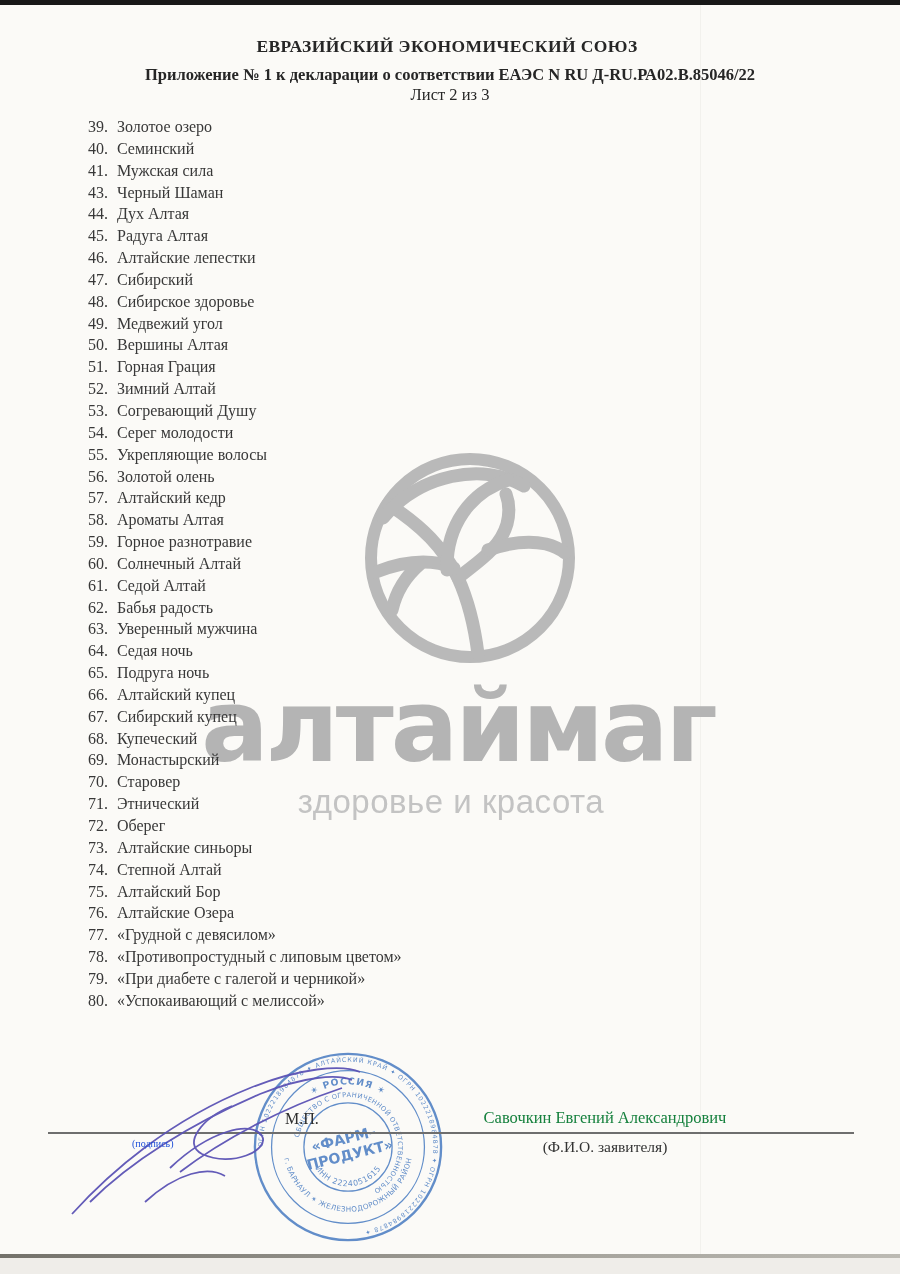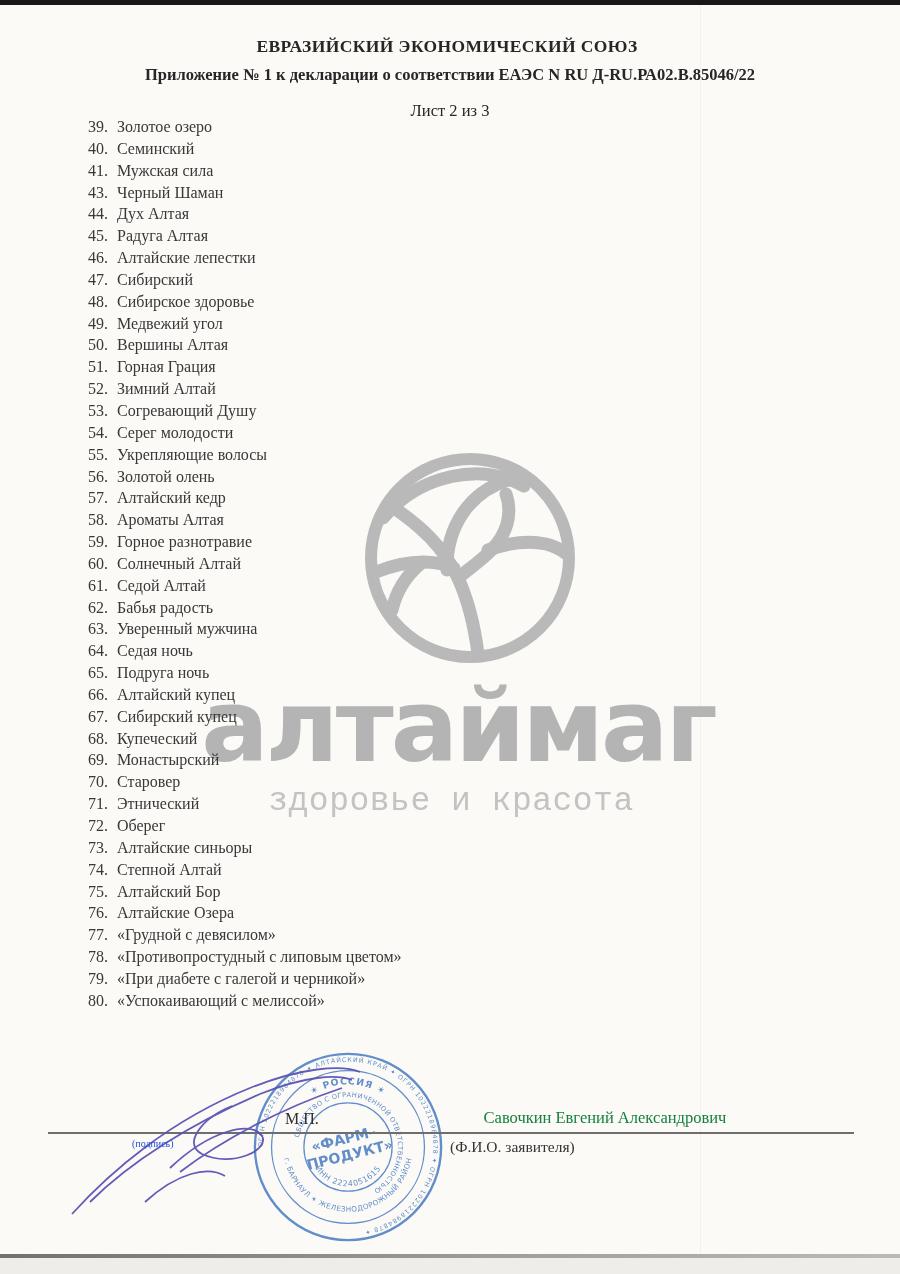--- a/index.html
+++ b/index.html
@@ -13,44 +13,44 @@
     background:#fbfaf7;overflow:hidden;color:#333;
   }
   .edge-top{position:absolute;top:0;left:0;width:900px;height:5px;background:#181818;}
   .edge-bottom-line{position:absolute;top:1254px;left:0;width:900px;height:4px;
     background:linear-gradient(to right,#73716a,#a3a19a 60%,#bcbab3);}
   .edge-bottom-pad{position:absolute;top:1258px;left:0;width:900px;height:16px;background:#efede9;}
   .fold-line{position:absolute;top:5px;left:700px;width:1px;height:1249px;background:rgba(80,70,60,.05);}
 
   .header{position:absolute;top:36px;left:0;width:900px;text-align:center;z-index:3;}
   .header .h1{font-size:17.5px;font-weight:bold;color:#262626;letter-spacing:.4px;margin:0 6px 8px 0;}
-  .header .h2{font-size:16.5px;font-weight:bold;color:#262626;margin:0 0 16px 0;}
+  .header .h2{font-size:16.5px;font-weight:bold;color:#262626;margin:0 0 0 0;}
   .header .h3{font-size:16.5px;font-weight:normal;color:#262626;margin:0;}
 
   .list{position:absolute;top:116px;left:88px;width:560px;z-index:3;}
   .list .row{font-size:16px;line-height:21.85px;color:#383838;white-space:nowrap;}
   .list .num{display:inline-block;width:29px;}
   .wm-logo{position:absolute;top:444px;left:350px;}
   .wm-brand{
     position:absolute;top:668px;left:128px;width:660px;text-align:center;
     font-family:"DejaVu Sans","Liberation Sans",sans-serif;
     font-weight:bold;font-size:100px;letter-spacing:-3px;color:#b4b4b4;z-index:1;
   }
   .wm-tagline{
     position:absolute;top:783px;left:151px;width:600px;text-align:center;
-    font-family:Liberation Mono, monospace;
+    font-family:Liberation Sans, sans-serif;
     font-size:33px;color:#c3c3c3;letter-spacing:.5px;z-index:1;
   }
 
   .sig-line{position:absolute;top:1132px;left:48px;width:806px;height:2px;background:#6e6e6e;z-index:4;}
   .cap-sign{position:absolute;top:1138px;left:132px;font-size:10px;color:#1d4ed8;z-index:5;}
   .mp{position:absolute;top:1110px;left:285px;font-size:16px;color:#2e2e2e;z-index:5;}
   .fio-name{position:absolute;top:1108px;left:450px;width:310px;text-align:center;
     font-size:16.5px;color:#15803d;z-index:5;}
-  .fio-cap{position:absolute;top:1138px;left:450px;width:310px;text-align:left;
+  .fio-cap{position:absolute;top:1138px;left:450px;width:310px;text-align:center;
     font-size:15.5px;color:#333;z-index:5;}
 
   .stamp{position:absolute;top:1049px;left:250px;z-index:4;opacity:.88;}
   .signature{position:absolute;top:1050px;left:50px;z-index:5;}
 
   svg text{font-family:"DejaVu Sans","Liberation Sans",sans-serif;}
 </style>
 </head>
 <body>
 

